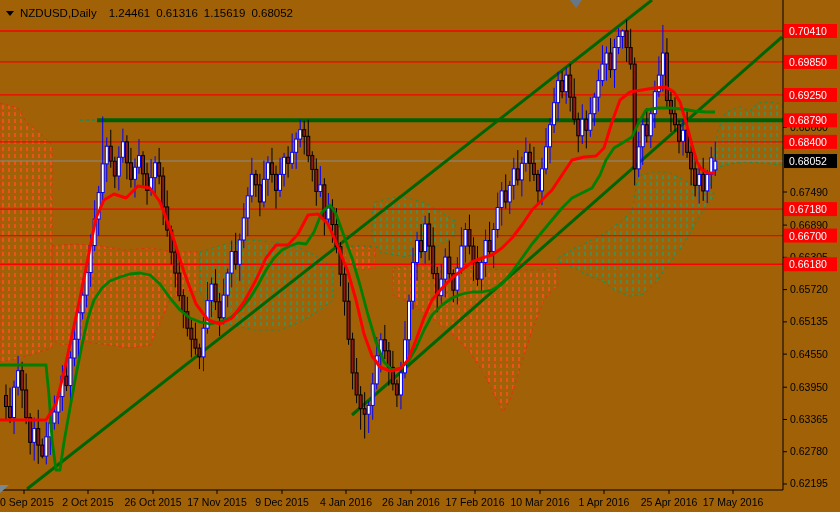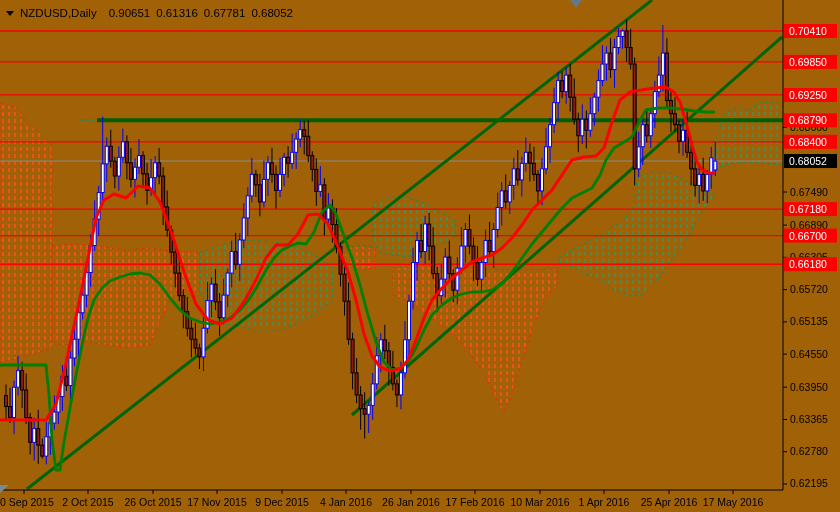--- a/index.html
+++ b/index.html
@@ -20,23 +20,23 @@
   .xlabel{font-size:10.5px;fill:#000;}
   .tagtext{font-size:10.5px;fill:#fff;}
 </style>
 </head>
 <body>
 
 <div id="stage">
   <div id="header">
     <span class="tri-down"></span>
     <span class="sym">NZDUSD,Daily</span>
-    <span>0.90651</span>
+    <span>1.24461</span>
     <span>0.61316</span>
-    <span>0.67781</span>
+    <span>1.15619</span>
     <span>0.68052</span>
   </div>
   <div id="top-marker"></div>
   <div id="scroll-marker"></div>
   <svg id="chart-svg" width="840" height="512">
       <defs>
         <pattern id="po" width="6" height="7" patternUnits="userSpaceOnUse">
           <path d="M3 0 V4" stroke="#ff4f1f" stroke-width="1.6"></path>
         </pattern>
         <pattern id="pg" width="6" height="7" patternUnits="userSpaceOnUse">

